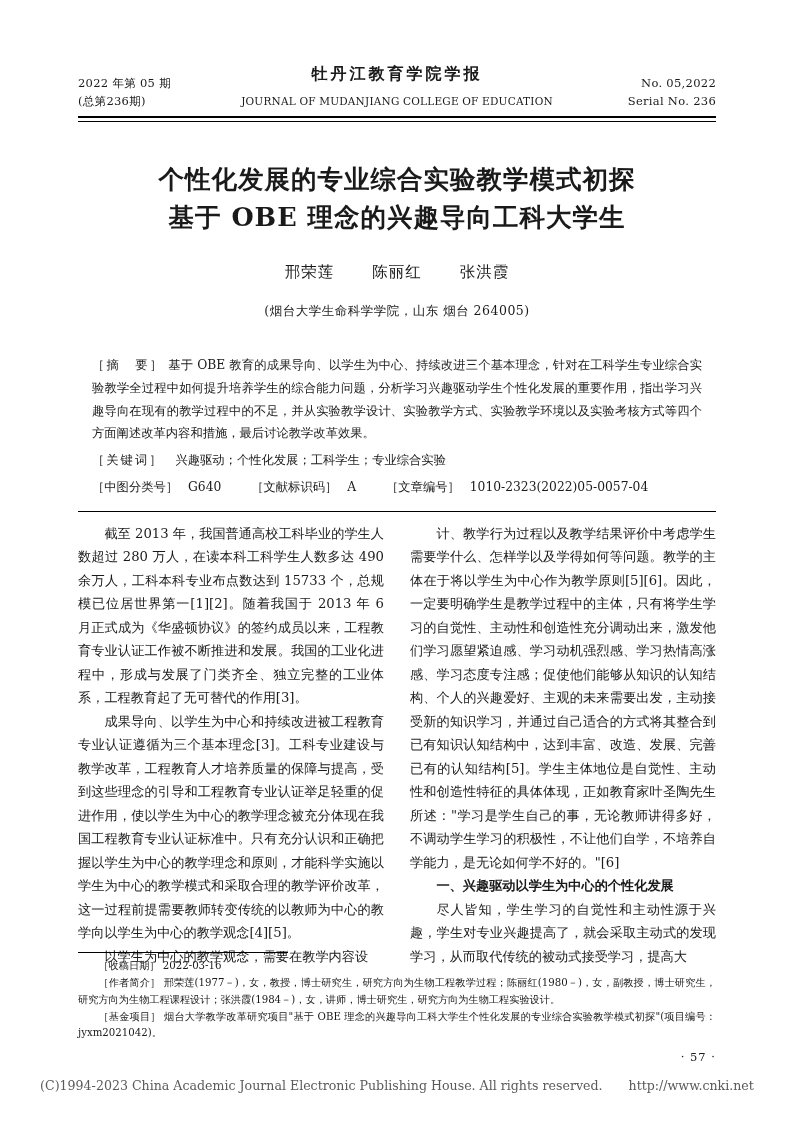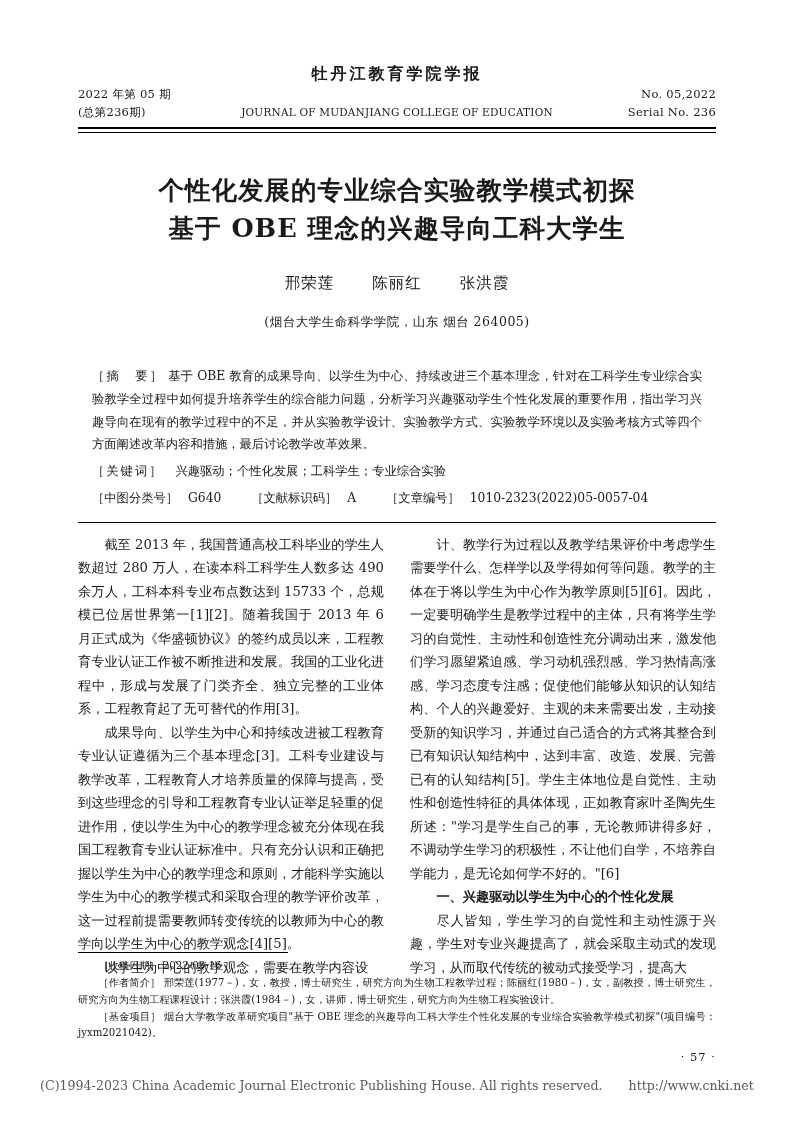--- a/index.html
+++ b/index.html
@@ -52,21 +52,21 @@
   }
   .journal-cn {
     font-size: 16px;
     font-weight: bold;
     letter-spacing: 3px;
     font-family: "DejaVu Serif", "Liberation Serif", serif;
   }
   .journal-en {
     font-size: 10.5px;
     letter-spacing: 0.2px;
-    margin-top: 19px;
+    margin-top: 8px;
     font-variant: small-caps;
   }
   .rule-double {
     margin-top: 6px;
     border-top: 2.4px solid #000;
     border-bottom: 0.9px solid #000;
     height: 3px;
   }
 
   

